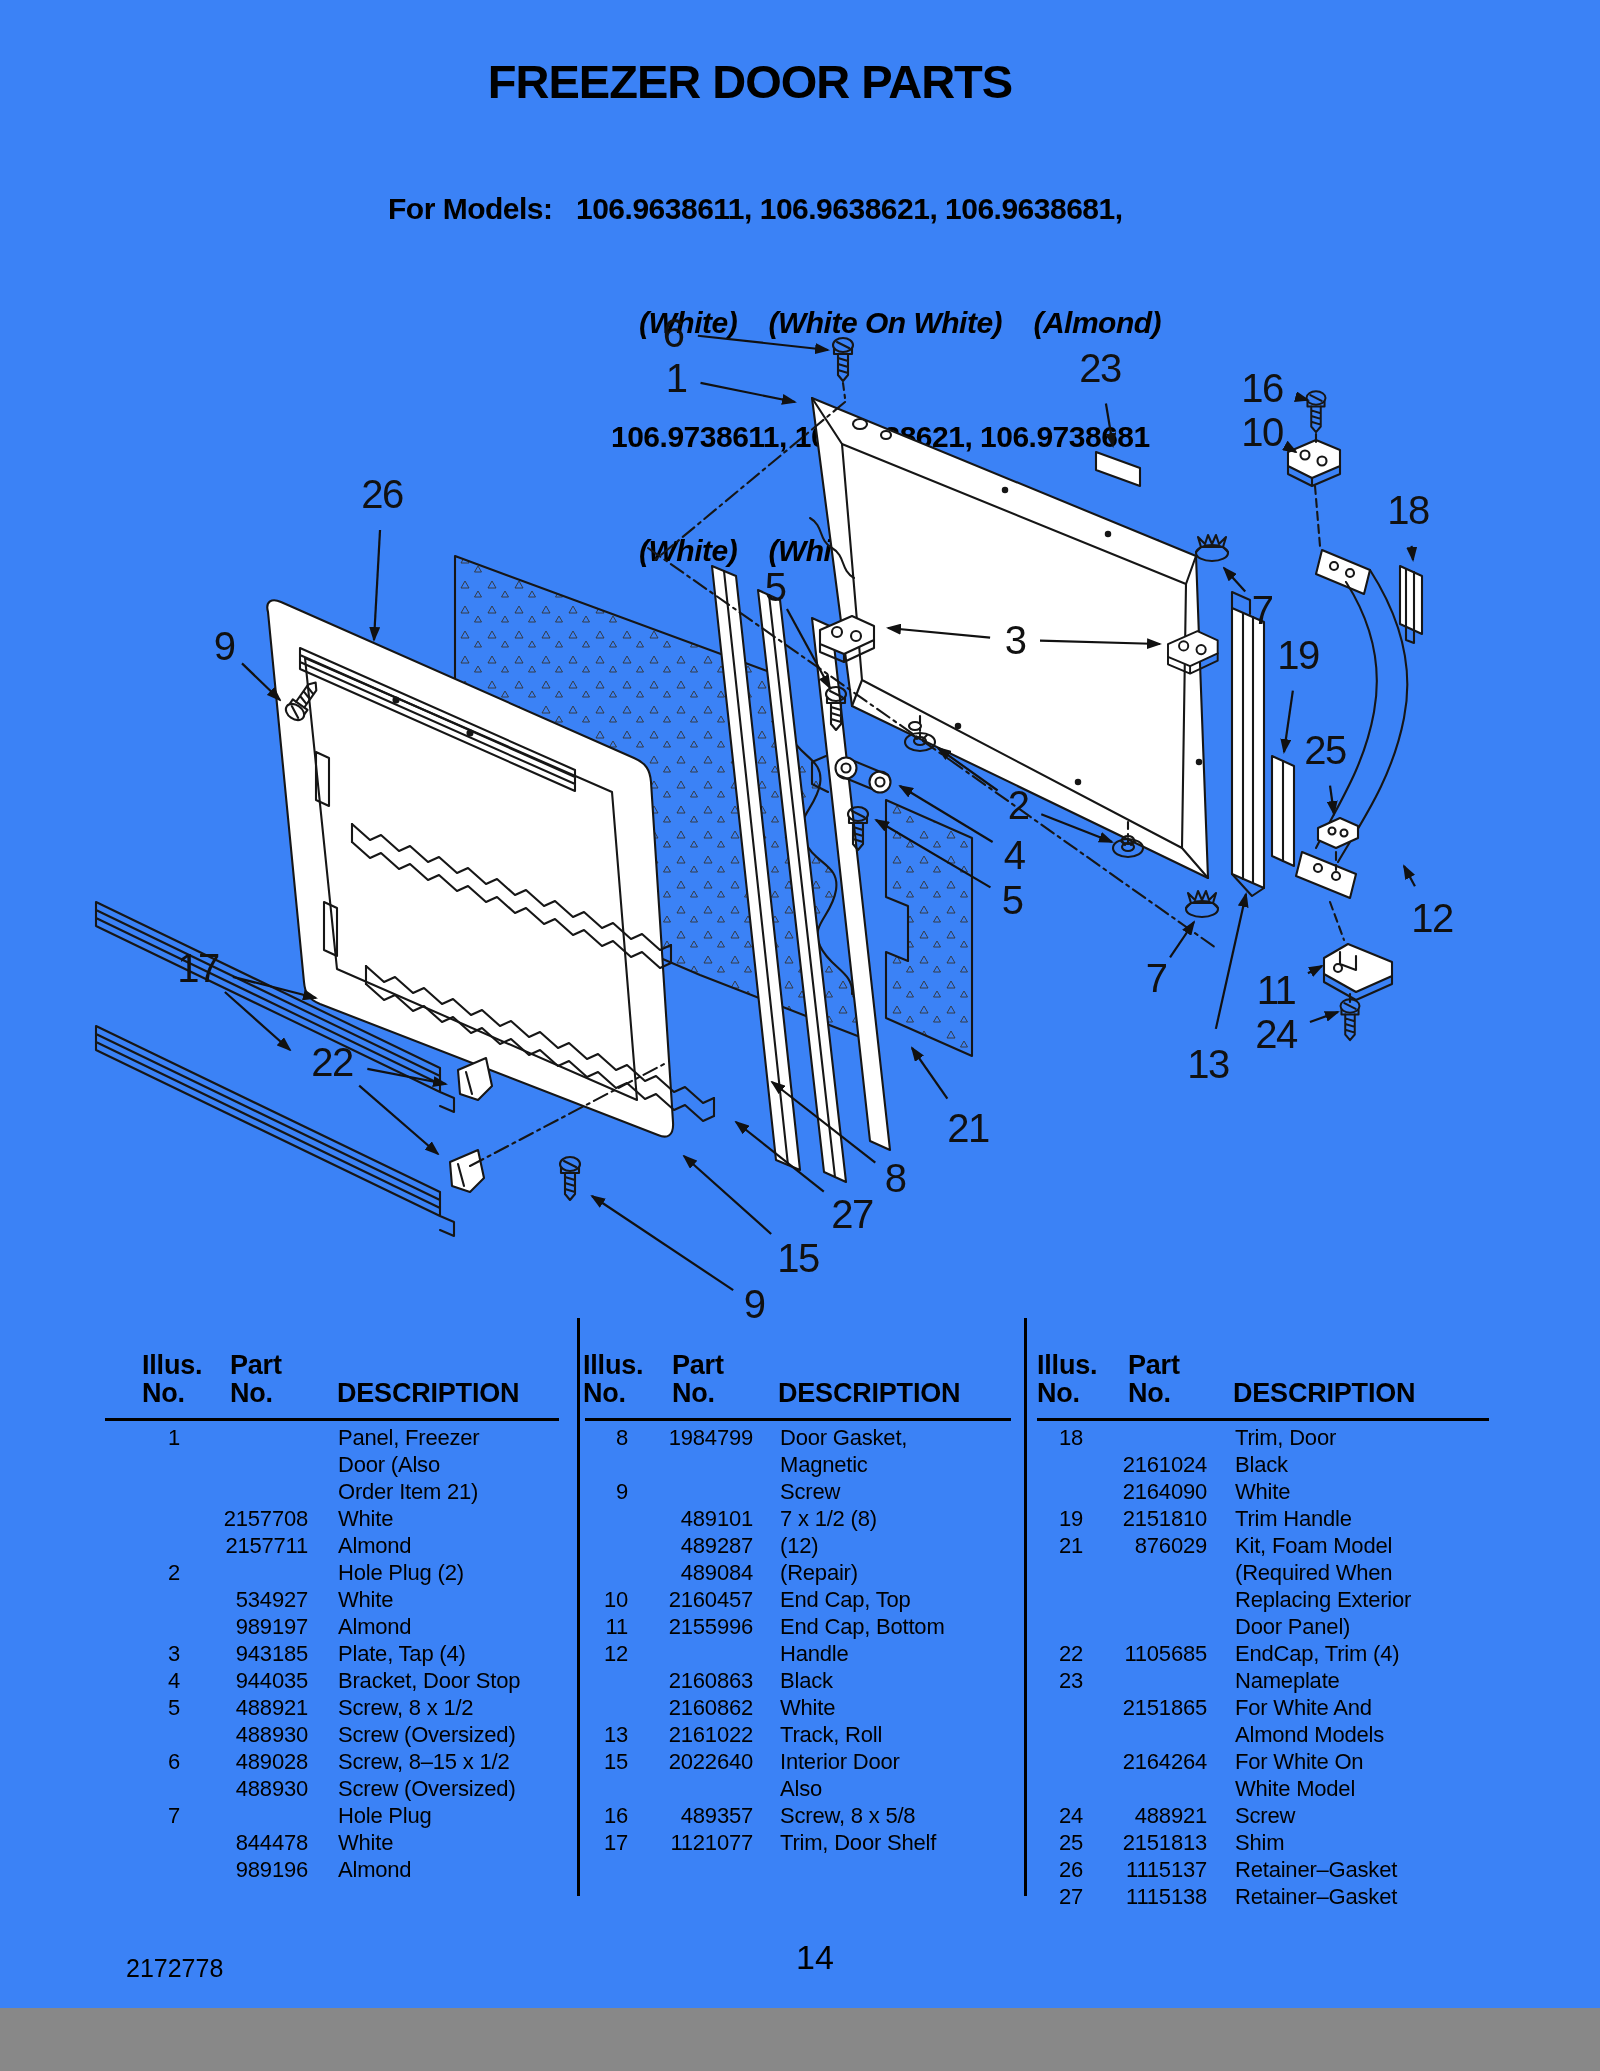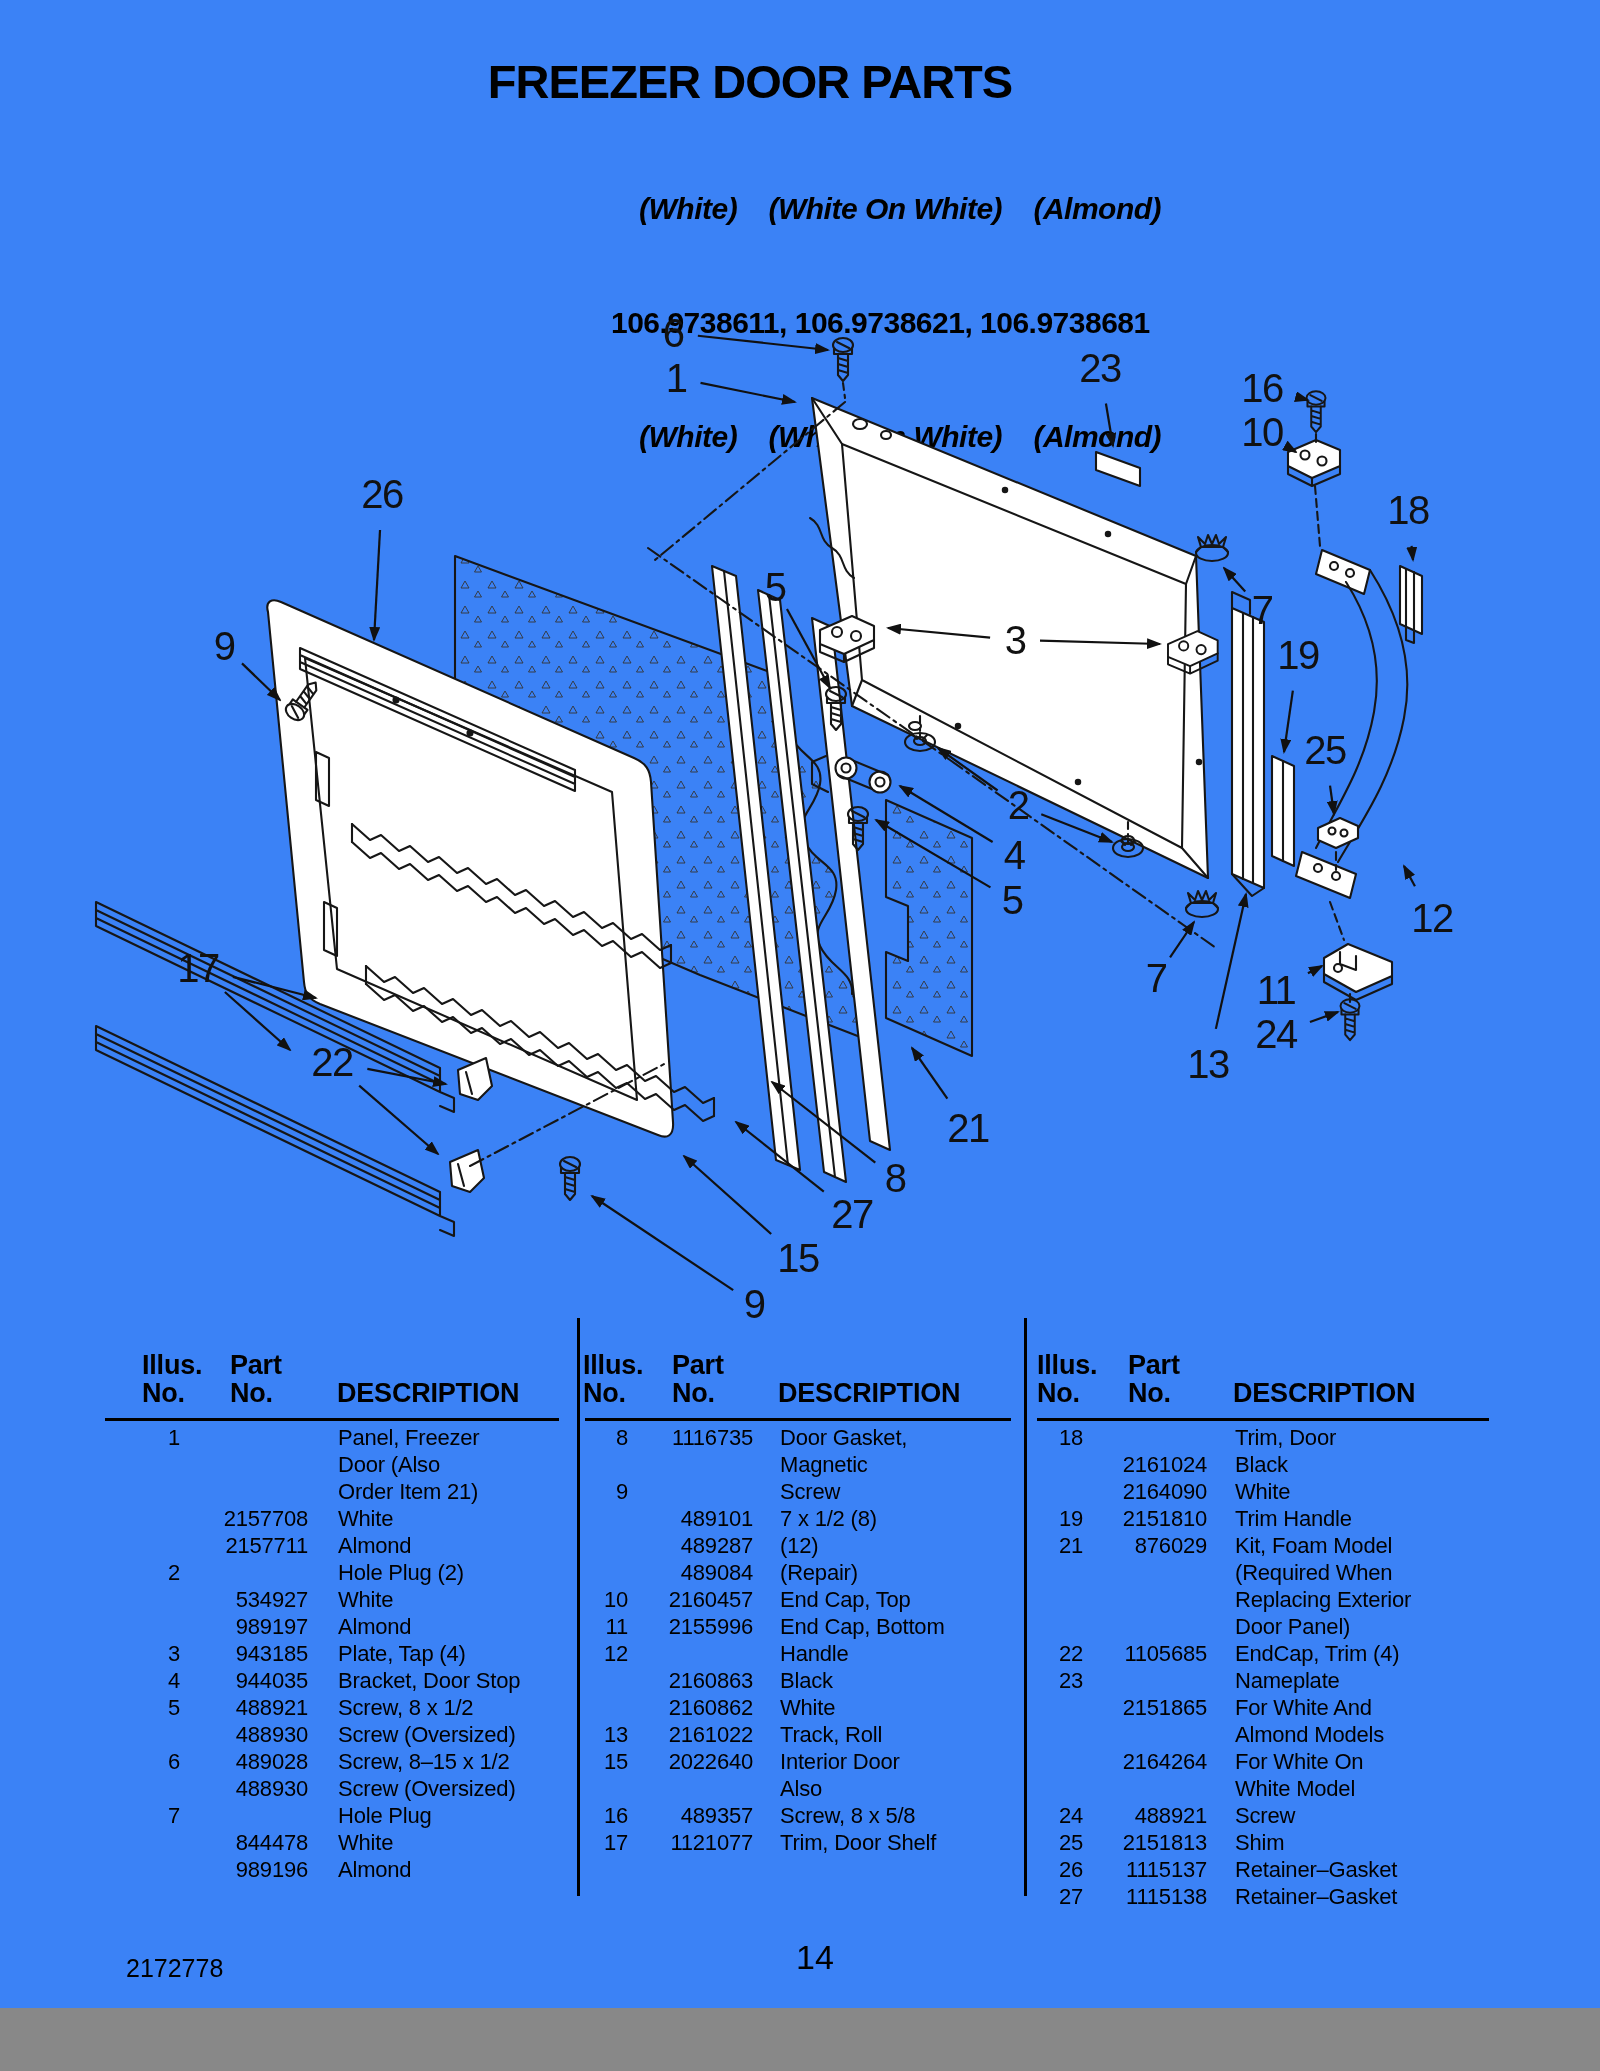--- a/index.html
+++ b/index.html
@@ -46,20 +46,21 @@
   .docnum { position:absolute; left:126px; top:1940px; font-size:25px;margin-top:14px; }
   .pagenum { position:absolute; left:796px; top:1938px; font-size:34px; }
 </style>
 </head>
 <body>
 
 <div class="page">
 
   <div class="title">FREEZER DOOR PARTS</div>
   <div class="models">
+    <div class="l1">For Models:   106.9638611, 106.9638621, 106.9638681,</div>
     <div class="l2">(White)    (White On White)    (Almond)</div>
     <div class="l3">106.9738611, 106.9738621, 106.9738681</div>
     <div class="l4">(White)    (White On White)    (Almond)</div>
   </div>
 
   <svg id="diagram" viewBox="0 278 1600 1060" xmlns="http://www.w3.org/2000/svg">
     <defs>
       <marker id="ah" markerWidth="15" markerHeight="11" refX="13" refY="5.5" orient="auto" markerUnits="userSpaceOnUse">
         <path d="M0,0 L15,5.5 L0,11 Z" fill="#111"></path>
       </marker>
@@ -440,21 +441,21 @@
 No.</span>
       <span class="hd hd-part">Part
 No.</span>
       <span class="hd hd-desc">DESCRIPTION</span>
       <div class="hrule"></div>
     </div>
     <div class="rows">
 
         <div class="prow">
           <span class="c-il">8</span>
-          <span class="c-pt">1116735</span>
+          <span class="c-pt">1984799</span>
           <span class="c-ds">Door Gasket,</span>
         </div>
 
         <div class="prow">
           <span class="c-il"></span>
           <span class="c-pt"></span>
           <span class="c-ds">Magnetic</span>
         </div>
 
         <div class="prow">

